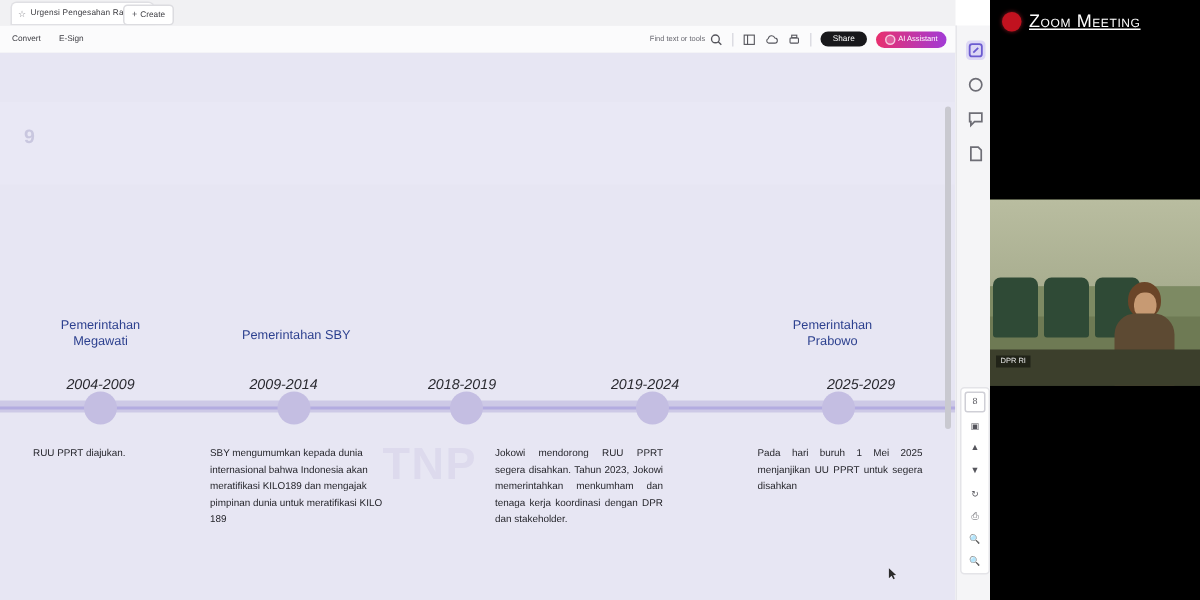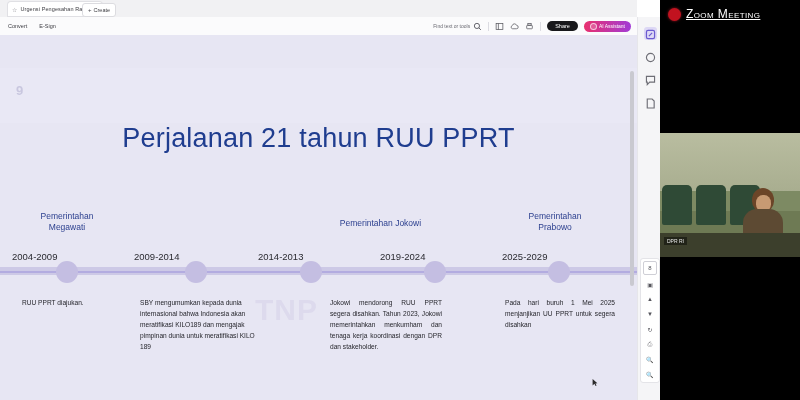--- a/index.html
+++ b/index.html
@@ -47,21 +47,21 @@
   .titlebar{position:absolute;left:0;top:33px;width:637px;height:55px;background:#e9e8f5;}
   .slide-title{position:absolute;left:0;top:88px;width:637px;text-align:center;
     font-size:27px;color:#1f3d8f;letter-spacing:.2px;white-space:nowrap;}
 
   
   .tl-band{position:absolute;left:0;top:232px;width:637px;height:8px;background:#cdc9e6;}
   .tl-line{position:absolute;left:0;top:236px;width:637px;height:1.5px;background:#b3ace0;}
   .node{position:absolute;top:226px;width:22px;height:22px;border-radius:50%;background:#c4bee2;}
 
   .gov{position:absolute;text-align:center;font-size:8.5px;color:#2b3f8e;line-height:1.35;}
-  .yr{position:absolute;font-size:9.5px;color:#2a2a30;}
+  .yr{position:absolute;text-align:center;font-size:9.5px;color:#2a2a30;font-style:italic;}
 
   .blurb{position:absolute;font-size:6.6px;color:#26262c;line-height:1.65;}
   .blurb.just{text-align:justify;}
 
   .watermark{position:absolute;left:255px;top:258px;font-size:30px;font-weight:bold;
     color:#d8d5ea;letter-spacing:1px;opacity:.65;}
 
   
   .rail{position:absolute;left:637px;top:17px;width:24px;height:383px;background:#f5f5f7;border-left:1px solid #e6e6ea;}
   .rail-ico{position:absolute;left:6px;width:13px;height:13px;border-radius:3px;}
@@ -142,41 +142,40 @@
           <span class="aidot"></span>
           <span>AI Assistant</span>
         </div>
       </div>
     </div>
 
     <div class="doc">
       <div class="slide">
         <div class="titlebar"></div>
         <div class="pagenum">9</div>
-        <div class="slide-title">Perjalanan 21 tahun RUU PPRT</div>
 
         <div class="tl-band"></div>
         <div class="tl-line"></div>
         <div class="node" style="left:56px"></div>
         <div class="node" style="left:185px"></div>
         <div class="node" style="left:300px"></div>
         <div class="node" style="left:424px"></div>
         <div class="node" style="left:548px"></div>
 
         <div class="gov" style="left:12px;top:176px;width:110px;white-space:pre-line">Pemerintahan
 Megawati</div>
-        <div class="gov" style="left:318px;top:183px;width:125px">Pemerintahan  Jokowi</div>
+        <div class="gov" style="left:140px;top:183px;width:115px">Pemerintahan  SBY</div>
         <div class="gov" style="left:500px;top:176px;width:110px;white-space:pre-line">Pemerintahan
 Prabowo</div>
 
         <div class="yr" style="left:12px;top:216px;width:110px">2004-2009</div>
         <div class="yr" style="left:134px;top:216px;width:110px">2009-2014</div>
-        <div class="yr" style="left:258px;top:216px;width:100px">2014-2013</div>
+        <div class="yr" style="left:258px;top:216px;width:100px">2018-2019</div>
         <div class="yr" style="left:380px;top:216px;width:100px">2019-2024</div>
-        <div class="yr" style="left:502px;top:216px;width:100px">2025-2029</div>
+        <div class="yr" style="left:524px;top:216px;width:100px">2025-2029</div>
 
         <div class="watermark">TNP</div>
 
         <div class="blurb" style="left:22px;top:263px;width:118px">RUU PPRT diajukan.</div>
         <div class="blurb" style="left:140px;top:263px;width:122px">SBY mengumumkan kepada dunia internasional bahwa Indonesia akan meratifikasi KILO189 dan mengajak pimpinan dunia untuk meratifikasi KILO 189</div>
         <div class="blurb just" style="left:330px;top:263px;width:112px">Jokowi mendorong RUU PPRT segera disahkan. Tahun 2023, Jokowi memerintahkan menkumham dan tenaga kerja koordinasi dengan DPR dan stakeholder.</div>
         <div class="blurb just" style="left:505px;top:263px;width:110px">Pada hari buruh 1 Mei 2025 menjanjikan UU PPRT untuk segera disahkan</div>
       </div>
 
       <div class="scrollbar"></div>

